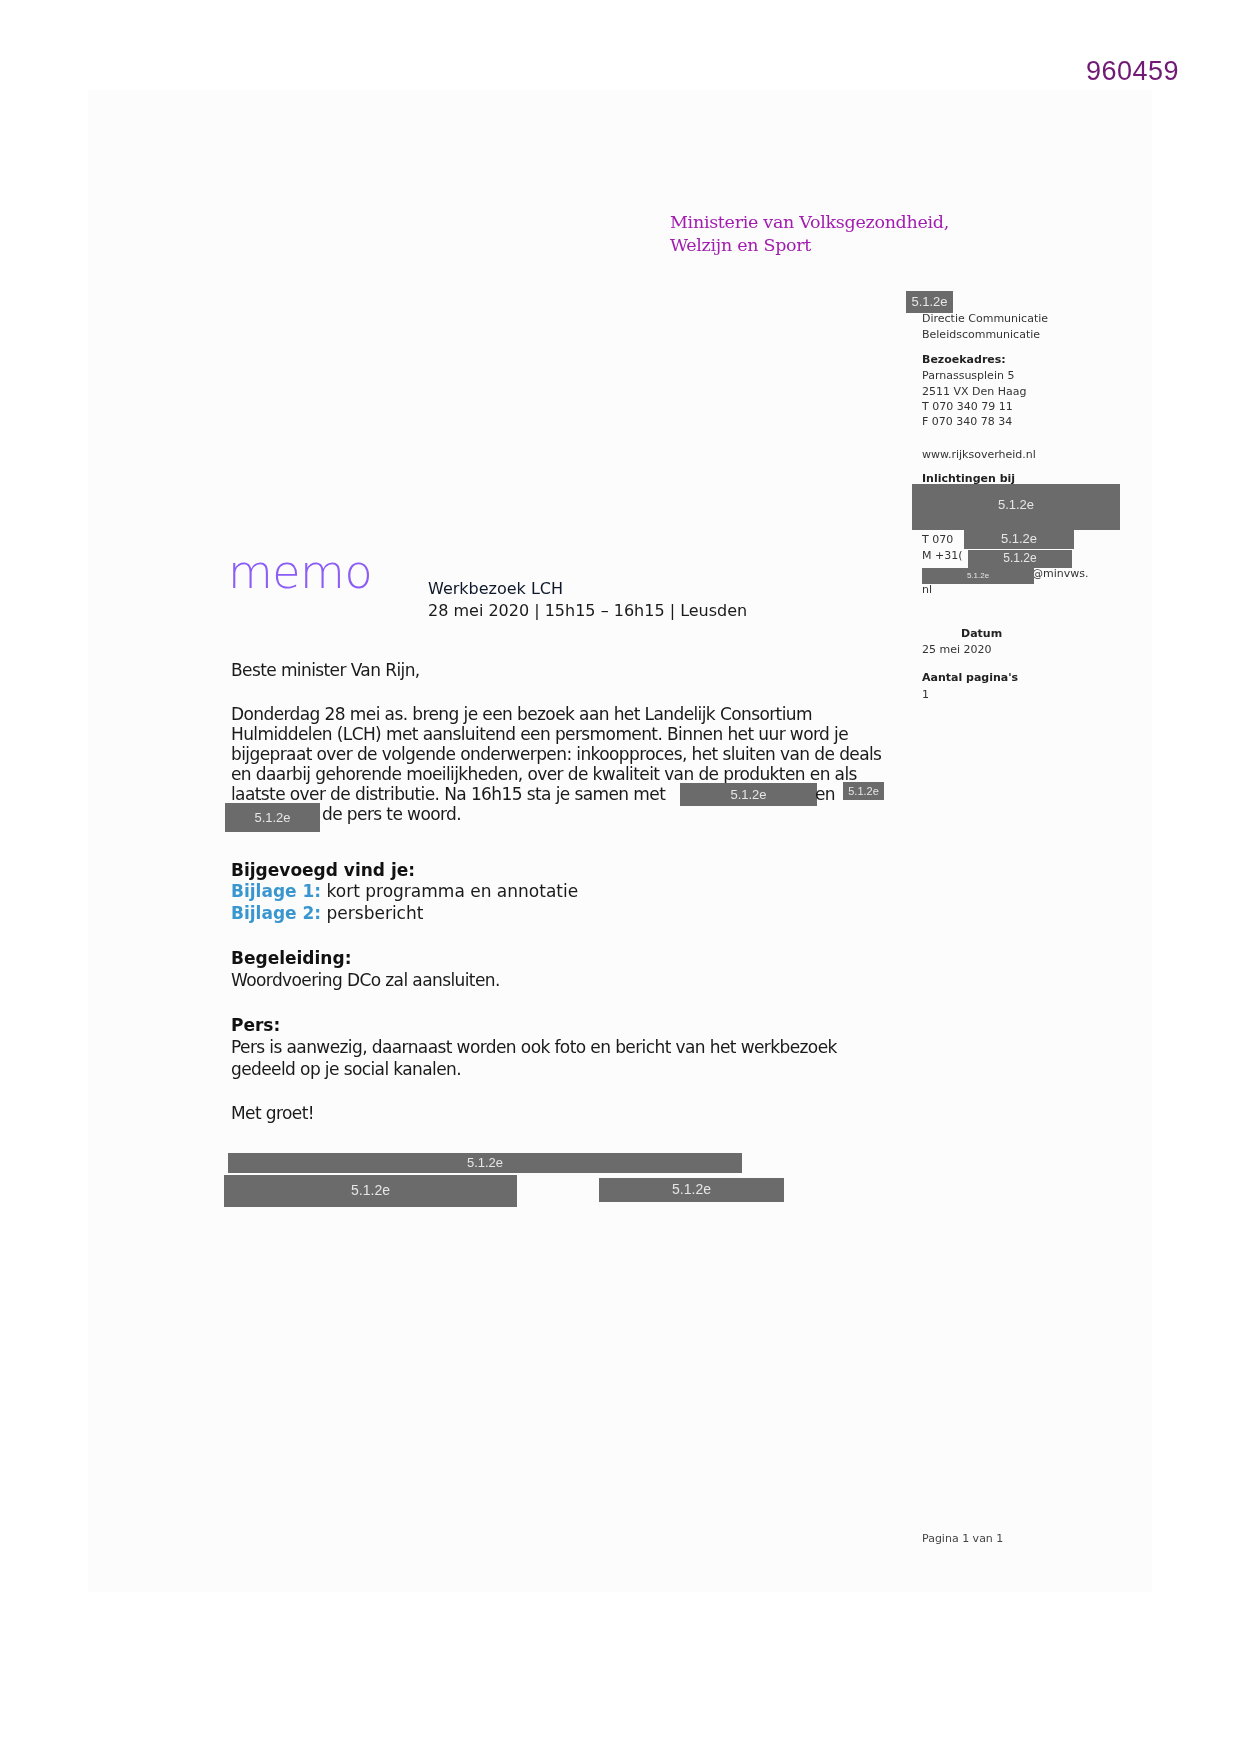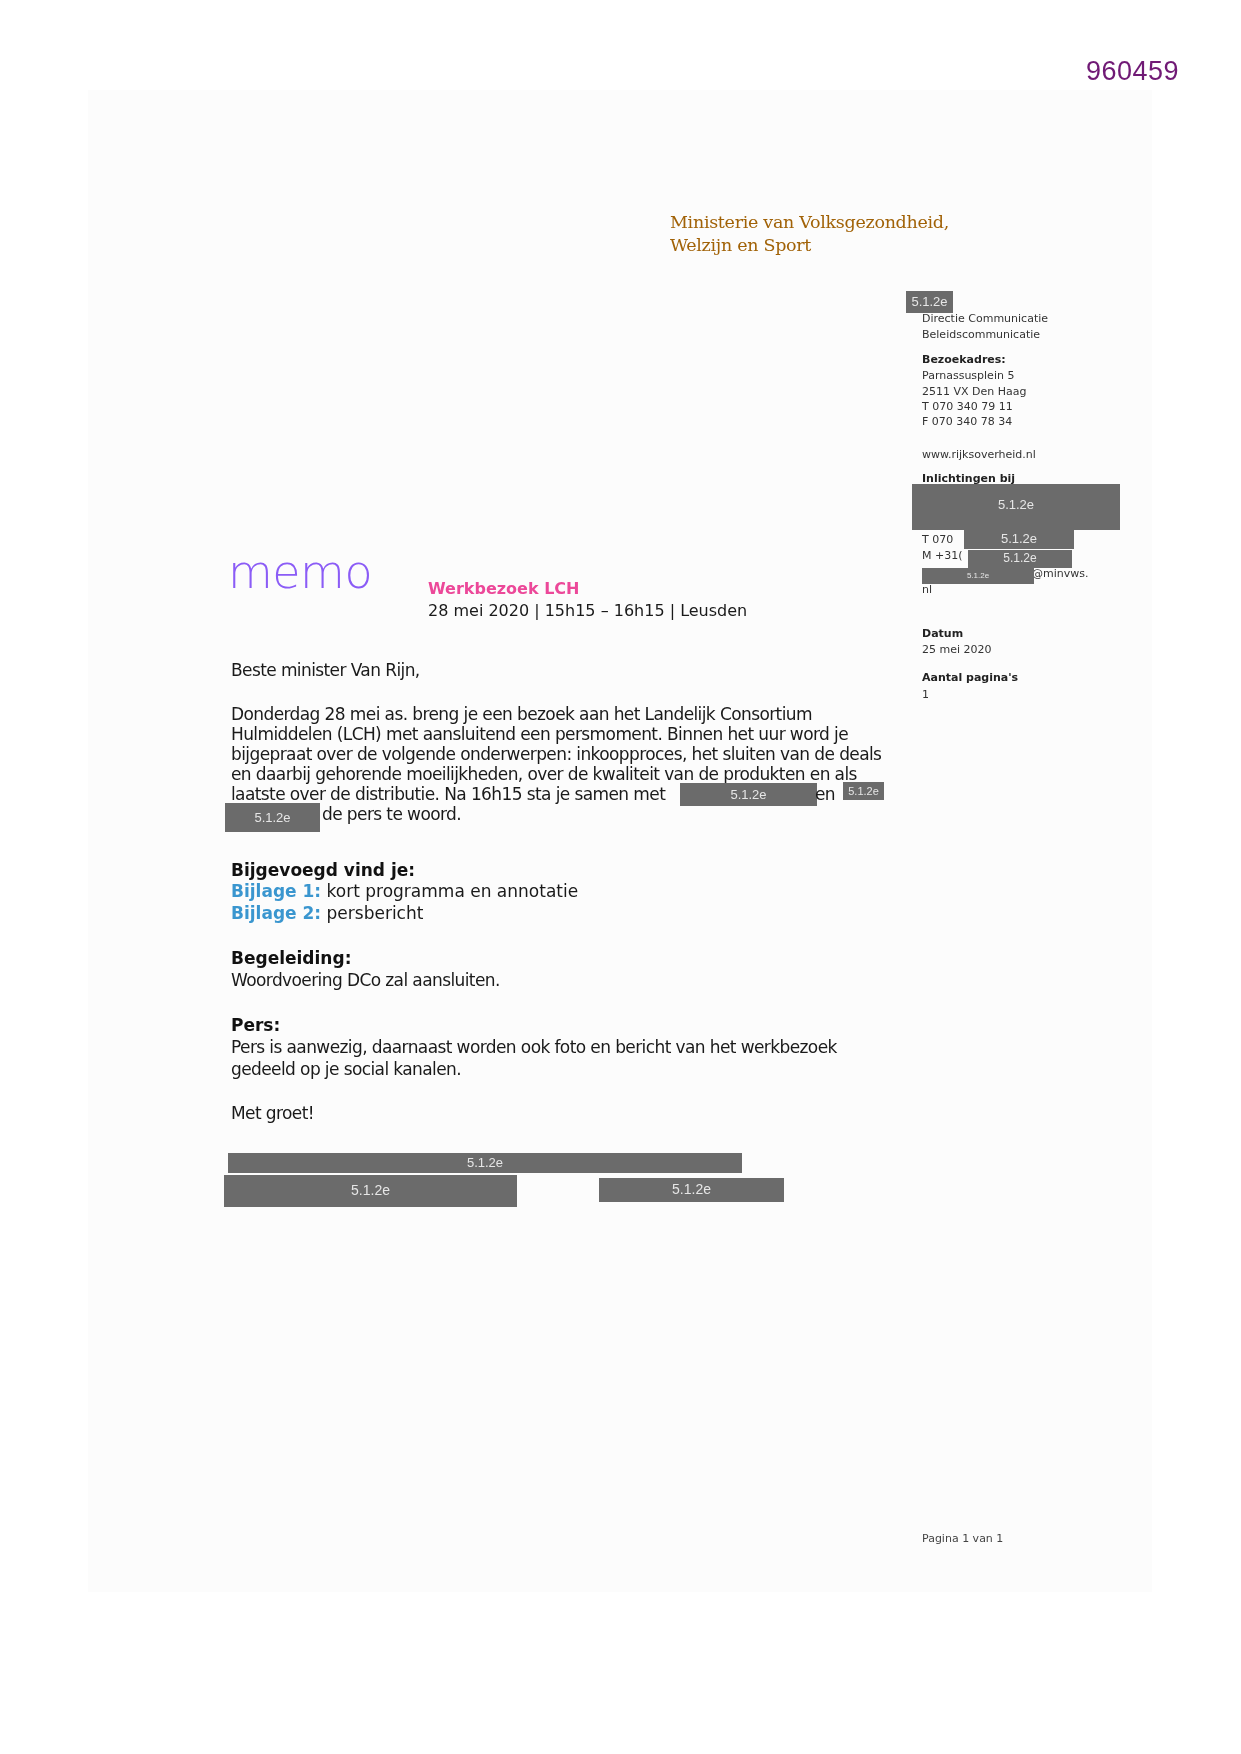--- a/index.html
+++ b/index.html
@@ -32,21 +32,21 @@
       color: #701a75;
       letter-spacing: 0.5px;
     }
     .ministry {
       position: absolute;
       left: 670px;
       top: 211px;
       font-family: "DejaVu Serif", serif;
       font-size: 17.5px;
       line-height: 23px;
-      color: #a16207;
+      color: #a21caf;
       letter-spacing: -0.3px;
     }
     .ministry div { white-space: nowrap; }
 
     .redact {
       position: absolute;
       background: #6b6b6b;
       color: #e6e6e6;
       font-family: "Liberation Sans", sans-serif;
       text-align: center;
@@ -79,21 +79,21 @@
       line-height: 54px;
     }
     .subject {
       position: absolute;
       left: 428px;
       top: 578px;
       font-size: 16px;
       line-height: 22px;
       white-space: nowrap;
     }
-    .subject .title { font-weight: bold; color: #ec4899; }
+    .subject .title { font-weight: normal; color: #0f172a; }
 
     .body-text {
       position: absolute;
       left: 231px;
       font-size: 17px;
       line-height: 22px;
       color: #1a1a1a;
       white-space: nowrap;
       font-family: "DejaVu Sans", sans-serif;
     }
@@ -133,21 +133,21 @@
   <div class="sb-line" style="top:368px;">Parnassusplein 5</div>
   <div class="sb-line" style="top:384px;">2511 VX  Den Haag</div>
   <div class="sb-line" style="top:399px;">T  070 340 79 11</div>
   <div class="sb-line" style="top:414px;">F  070 340 78 34</div>
   <div class="sb-line" style="top:447px;">www.rijksoverheid.nl</div>
   <div class="sb-line sb-bold" style="top:471px;">Inlichtingen bij</div>
   <div class="sb-line" style="top:532px;">T  070</div>
   <div class="sb-line" style="top:548px;">M  +31(</div>
   <div class="sb-line" style="top:566px; left:110px;">@minvws.</div>
   <div class="sb-line" style="top:582px;">nl</div>
-  <div class="sb-line sb-bold" style="top:626px;">Datum</div>
+  <div class="sb-line sb-bold" style="top:626px;margin-left:39px;">Datum</div>
   <div class="sb-line" style="top:642px;">25 mei 2020</div>
   <div class="sb-line sb-bold" style="top:670px;">Aantal pagina's</div>
   <div class="sb-line" style="top:687px;">1</div>
 </div>
 
 <div class="redact" style="left:912px; top:484px; width:208px; height:46px; font-size:13px; line-height:42px;">5.1.2e</div>
 <div class="redact" style="left:964px; top:530px; width:110px; height:19px; font-size:13px; line-height:17px;">5.1.2e</div>
 <div class="redact" style="left:968px; top:550px; width:104px; height:18px; font-size:12px; line-height:17px;">5.1.2e</div>
 <div class="redact" style="left:922px; top:568px; width:112px; height:16px; font-size:8px; line-height:16px;">5.1.2e</div>
 

